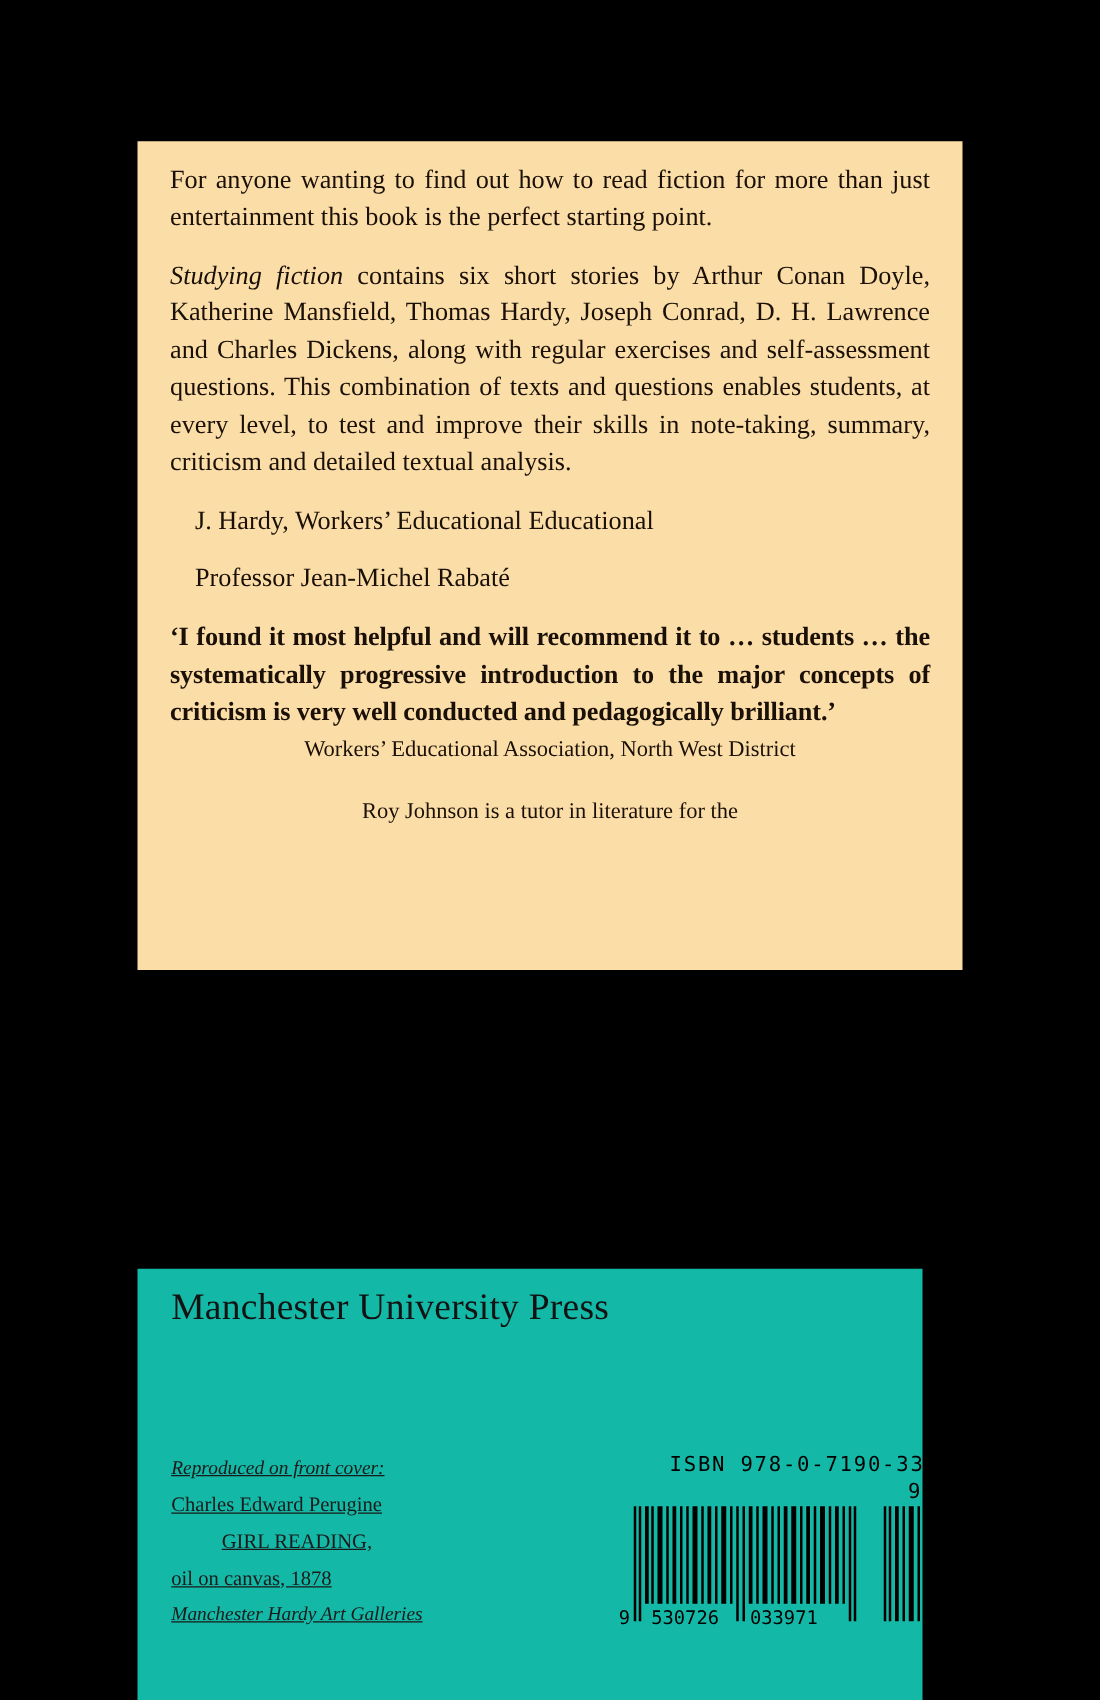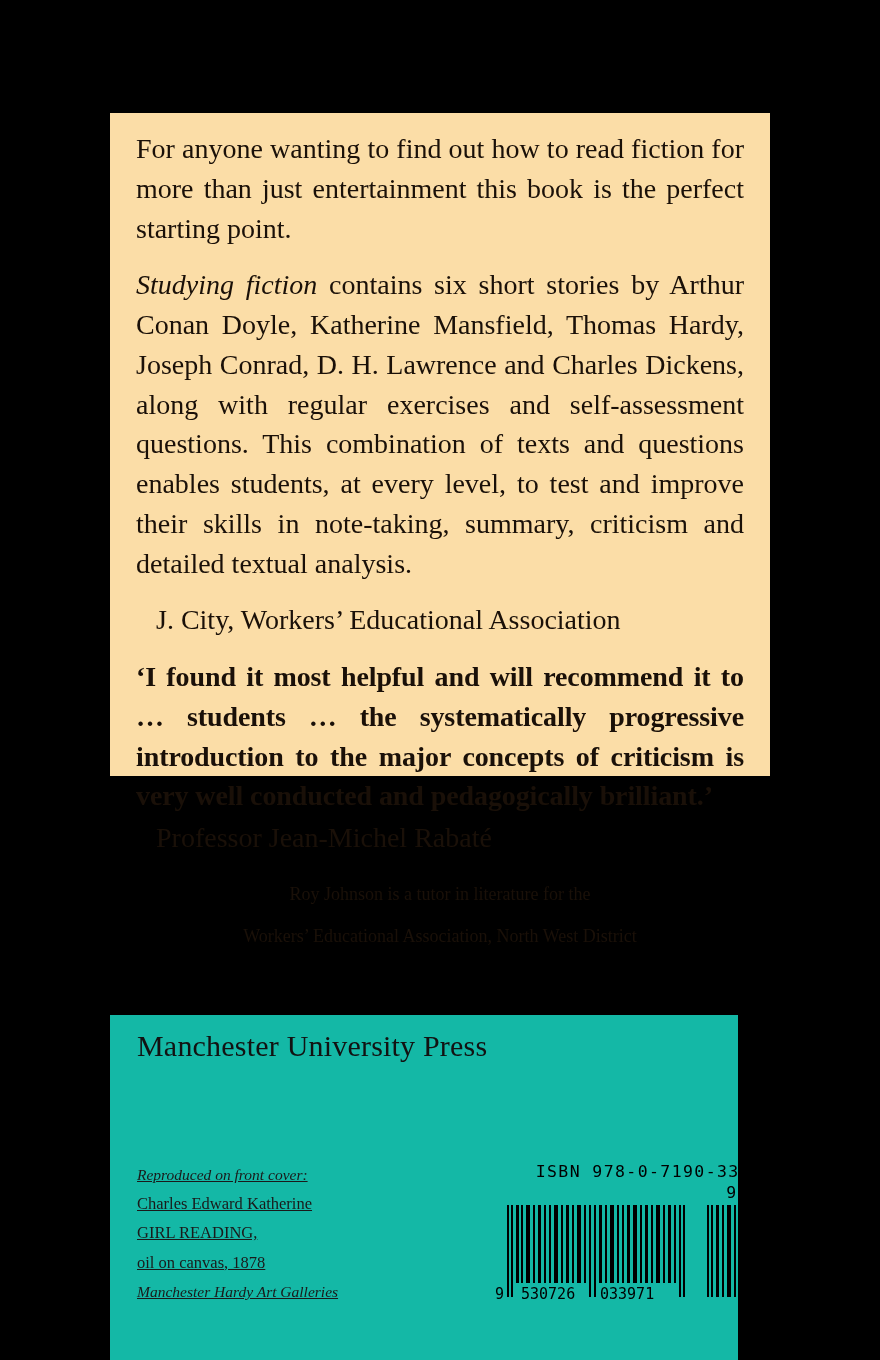--- a/index.html
+++ b/index.html
@@ -23,21 +23,21 @@
     width: 660px;
     height: 663px;
     background: #fbdda7;
     box-sizing: border-box;
     padding: 16px 26px 0 26px;
   }
 
   .blurb-panel p {
     margin: 0 0 17px 0;
     color: #1a1008;
-    font-size: 28px;
+    font-size: 21px;
     line-height: 1.42;
     text-align: justify;
     text-justify: inter-word;
   }
   .blurb-panel p:last-child { margin-bottom: 0; }
 
   .para-italic-lead em {
     font-style: italic;
   }
 
@@ -92,20 +92,21 @@
     margin-bottom: 13px;
     white-space: nowrap;
     text-decoration: underline;
   }
   .cover-credit .it {
     font-style: italic;
     font-size: 15.5px;
   }
   .cover-credit .caps {
     font-variant: small-caps;
+    text-align: center;
   }
 
   
   .isbn-block {
     position: absolute;
     left: 360px;
     top: 147px;
     width: 280px;
     padding-left: 37px;
   }
@@ -170,36 +171,36 @@
 </style>
 </head>
 <body>
 
 <div class="blurb-panel">
 
   <p class="para">For anyone wanting to find out how to read fiction for more than just entertainment this book is the perfect starting point.</p>
 
   <p class="para para-italic-lead"><em>Studying fiction</em><span> contains six short stories by Arthur Conan Doyle, Katherine Mansfield, Thomas Hardy, Joseph Conrad, D. H. Lawrence and Charles Dickens, along with regular exercises and self-assessment questions. This combination of texts and questions enables students, at every level, to test and improve their skills in note-taking, summary, criticism and detailed textual analysis.</span></p>
 
-  <p class="para attribution">J. City, Workers’ Educational Association</p>
-
+  <p class="para attribution">J. Hardy, Workers’ Educational Educational</p>
+
+  <p class="para attribution">Professor Jean-Michel Rabaté</p>
   <p class="para quote">‘I found it most helpful and will recommend it to … students … the systematically progressive introduction to the major concepts of criticism is very well conducted and pedagogically brilliant.’</p>
-  <p class="para attribution">Professor Jean-Michel Rabaté</p>
-
+
+  <p class="para credit" style="margin-top:0 !important;">Workers’ Educational Association, North West District</p>
   <p class="para credit">Roy Johnson is a tutor in literature for the</p>
-  <p class="para credit" style="margin-top:0 !important;">Workers’ Educational Association, North West District</p>
 </div>
 
 <div class="bottom-panel">
 
   <div class="publisher">Manchester University Press</div>
 
   <div class="cover-credit">
     <div class="line it">Reproduced on front cover:</div>
-    <div class="line">Charles Edward Katherine</div>
+    <div class="line">Charles Edward Perugine</div>
     <div class="line caps">GIRL READING,</div>
     <div class="line">oil on canvas, 1878</div>
     <div class="line it">Manchester Hardy Art Galleries</div>
   </div>
 
   <div class="isbn-block">
     <div class="isbn-text">ISBN 978-0-7190-3397-1</div>
     <div class="addon-text">90000</div>
 
     <div class="barcodes">

